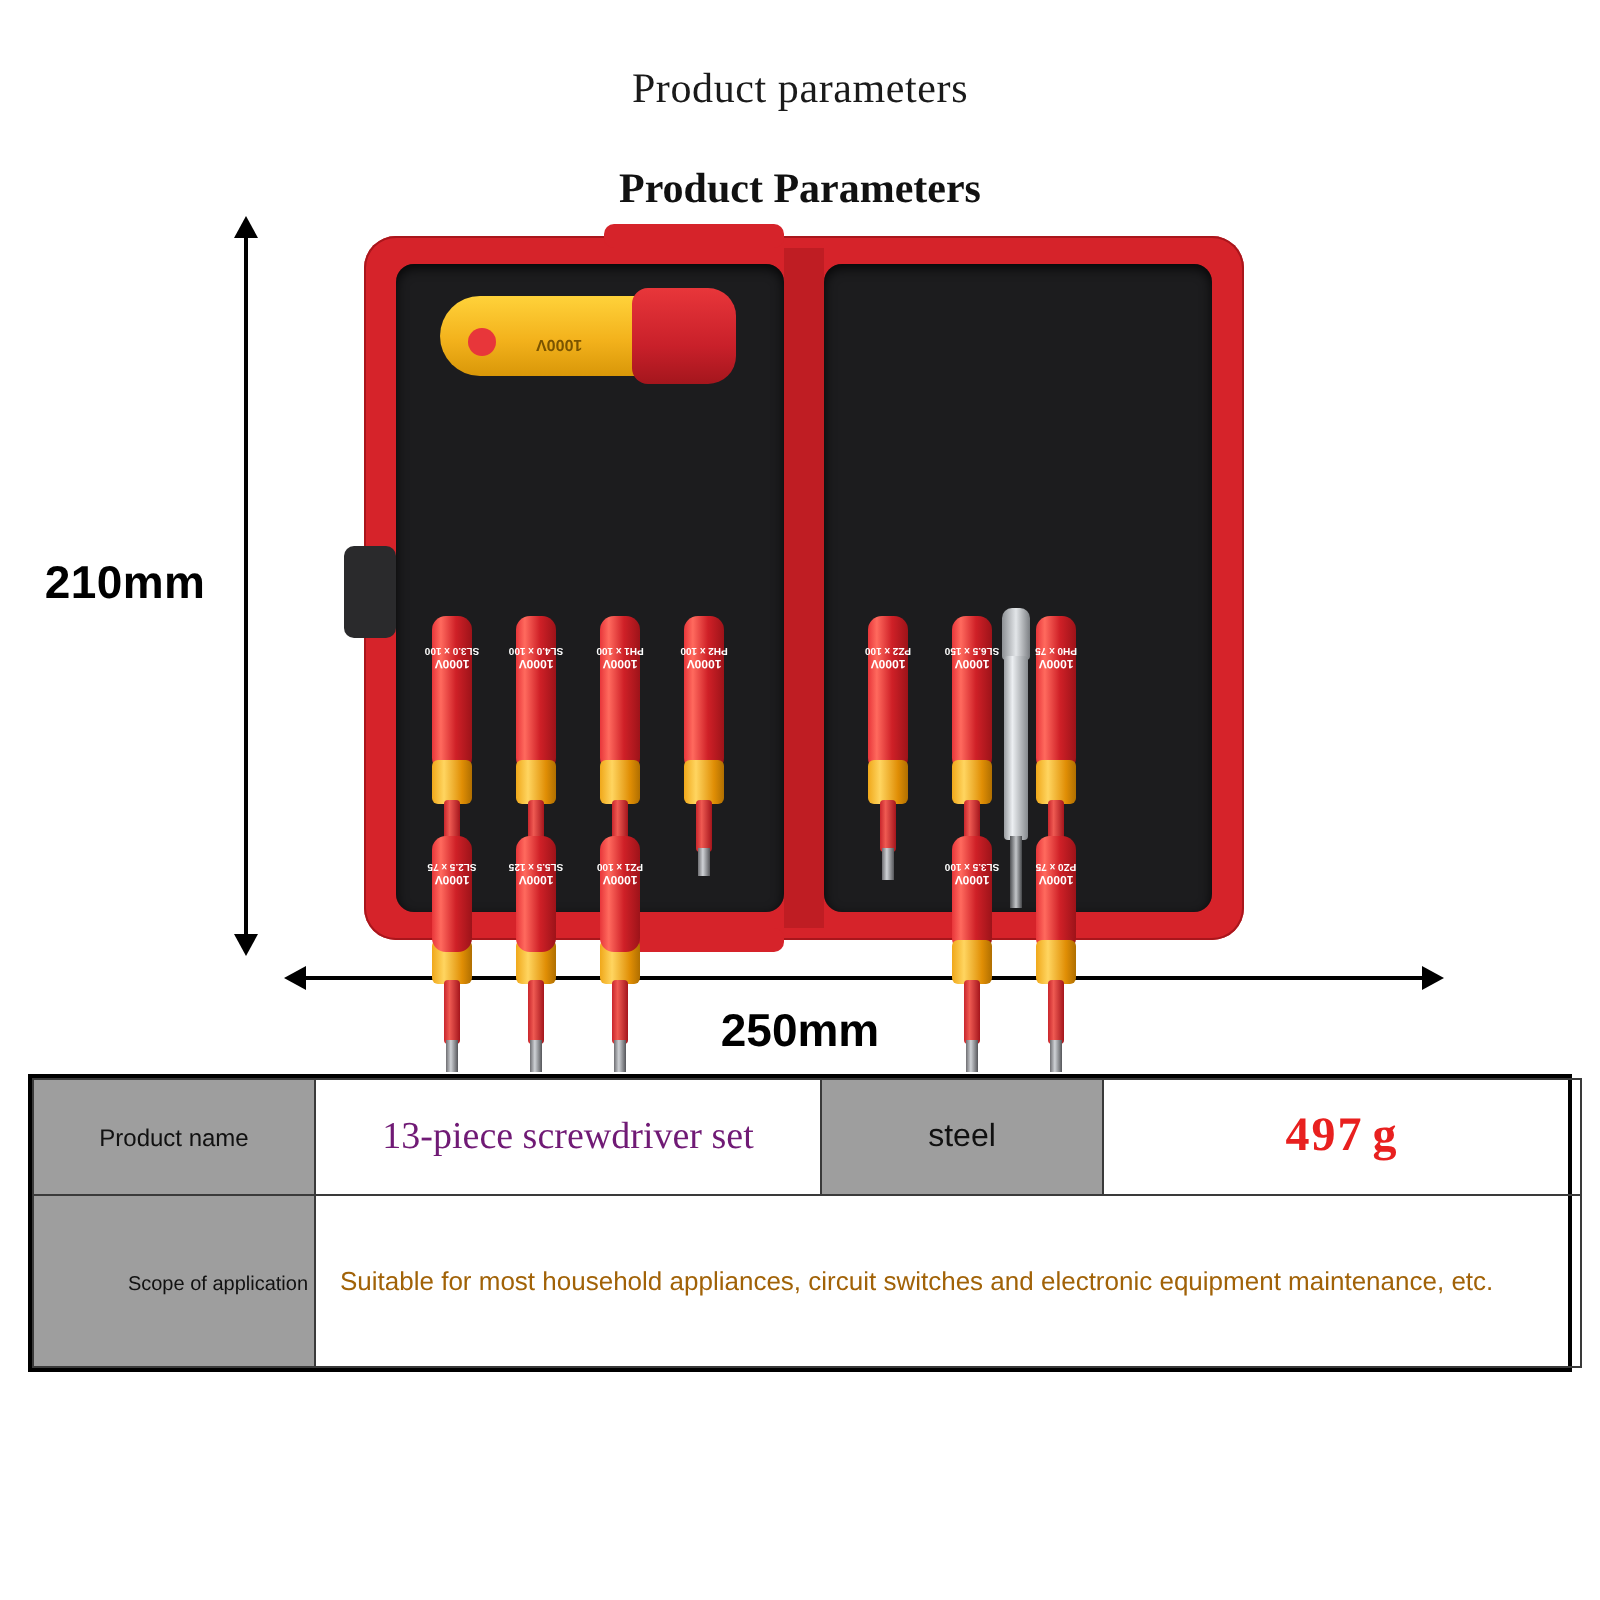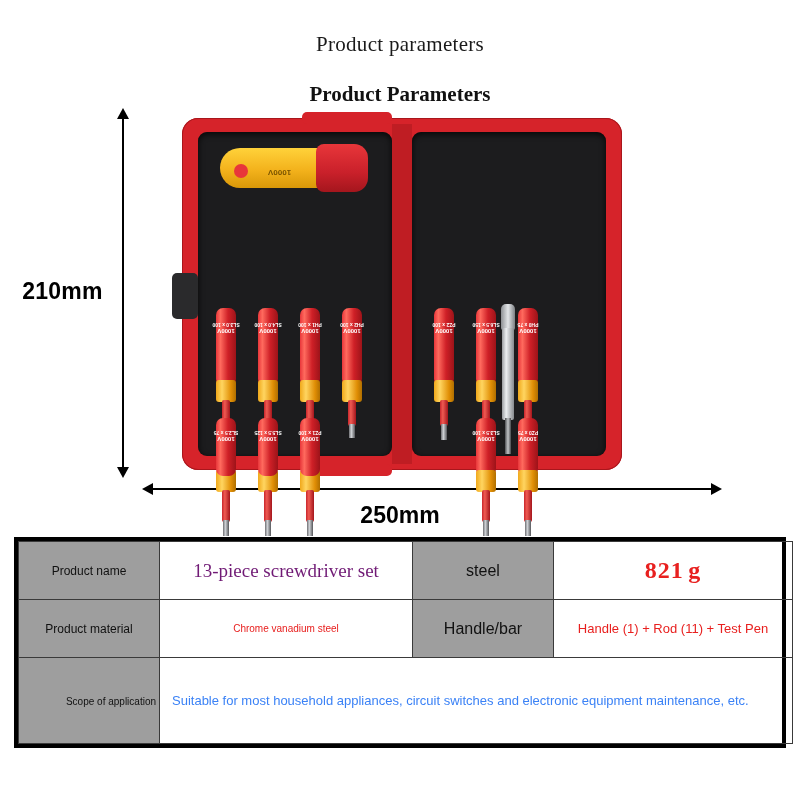--- a/index.html
+++ b/index.html
@@ -272,21 +272,21 @@
     width: 6px; height: 36px;
     background: linear-gradient(90deg,#4f5154,#c3c6c9,#45474a);
   }
 
   
   .table {
     position: absolute;
     left: 14px;
     top: 537px;
     width: 772px;
-    border: 4px solid #000000;
+    border: 2px solid #000000;
     box-sizing: border-box;
     border-collapse: collapse;
   }
   table.spec {
     width: 100%;
     border-collapse: collapse;
     table-layout: fixed;
   }
   table.spec td {
     border: 1px solid #3a3a3a;
@@ -319,21 +319,21 @@
     font-size: 24px;
     font-weight: bold;
     letter-spacing: 1px;
   }
   .val-combo {
     color: #e8201f;
     font-size: 13px;
     line-height: 20px;
   }
   .val-scope {
-    color: #3b82f6;
+    color: #a16207;
     font-size: 13px;
     text-align: left;
     padding: 10px 12px;
   }
   .r1 { height: 58px; }
   .r2 { height: 58px; }
   .r3 { height: 86px; }
 </style>
 </head>
 <body>
@@ -471,32 +471,22 @@
 <div class="table">
   <table class="spec">
     <tbody>
         <tr class="r1">
       <td class="hdr" style="width:140px;">Product name</td>
       <td style="width:252px;" class="val-red">13-piece screwdriver set</td>
       <td class="hdr" style="width:140px;">
         <span class="val-plain">steel</span>
       </td>
       <td style="width:238px;">
-        <span class="val-weight">821</span>
+        <span class="val-weight">497</span>
         <span class="val-weight">g</span>
-      </td>
-    </tr>
-    <tr class="r2">
-      <td class="hdr">Product material</td>
-      <td class="val-red-sm">Chrome vanadium steel</td>
-      <td class="hdr">
-        <span class="val-plain">Handle/bar</span>
-      </td>
-      <td>
-        <div class="val-combo cell-pad">Handle (1) + Rod (11) + Test Pen</div>
       </td>
     </tr>
     <tr class="r3">
       <td class="hdr">
         <span style="font-size:10px;margin-left:44px;">Scope of application</span>
       </td>
       <td colspan="3">
         <div class="val-scope">Suitable for most household appliances, circuit switches and electronic equipment maintenance, etc.</div>
       </td>
     </tr>

